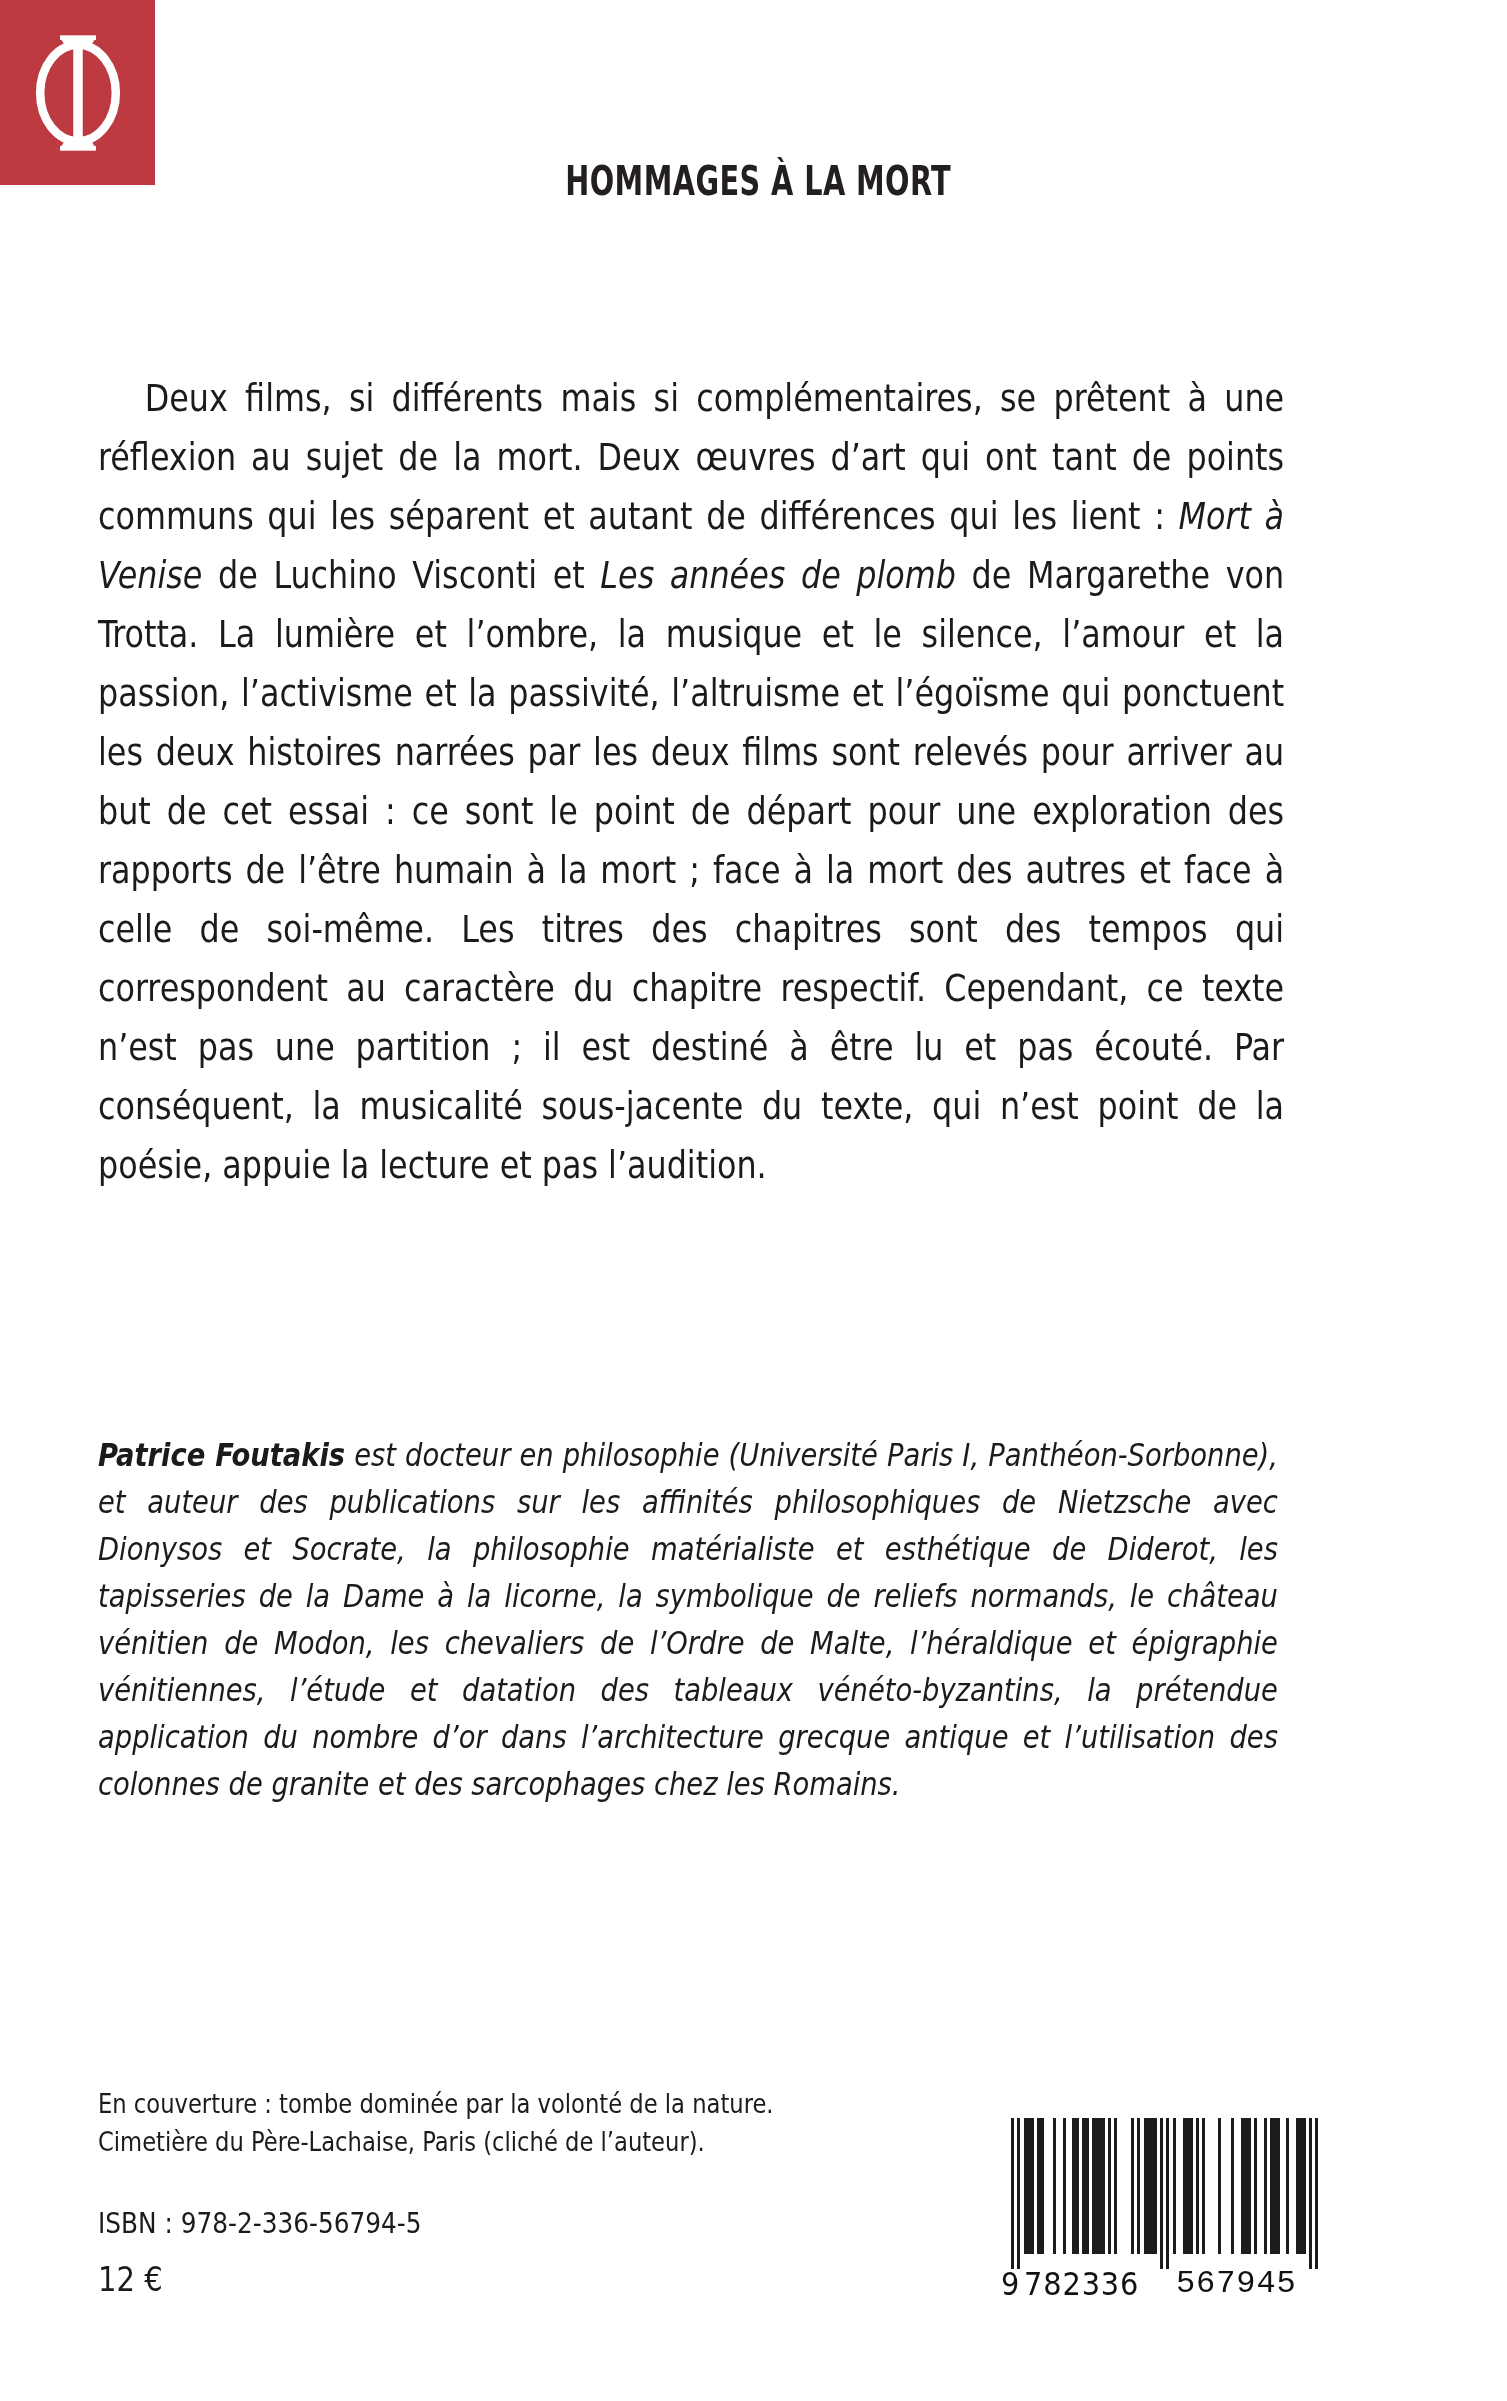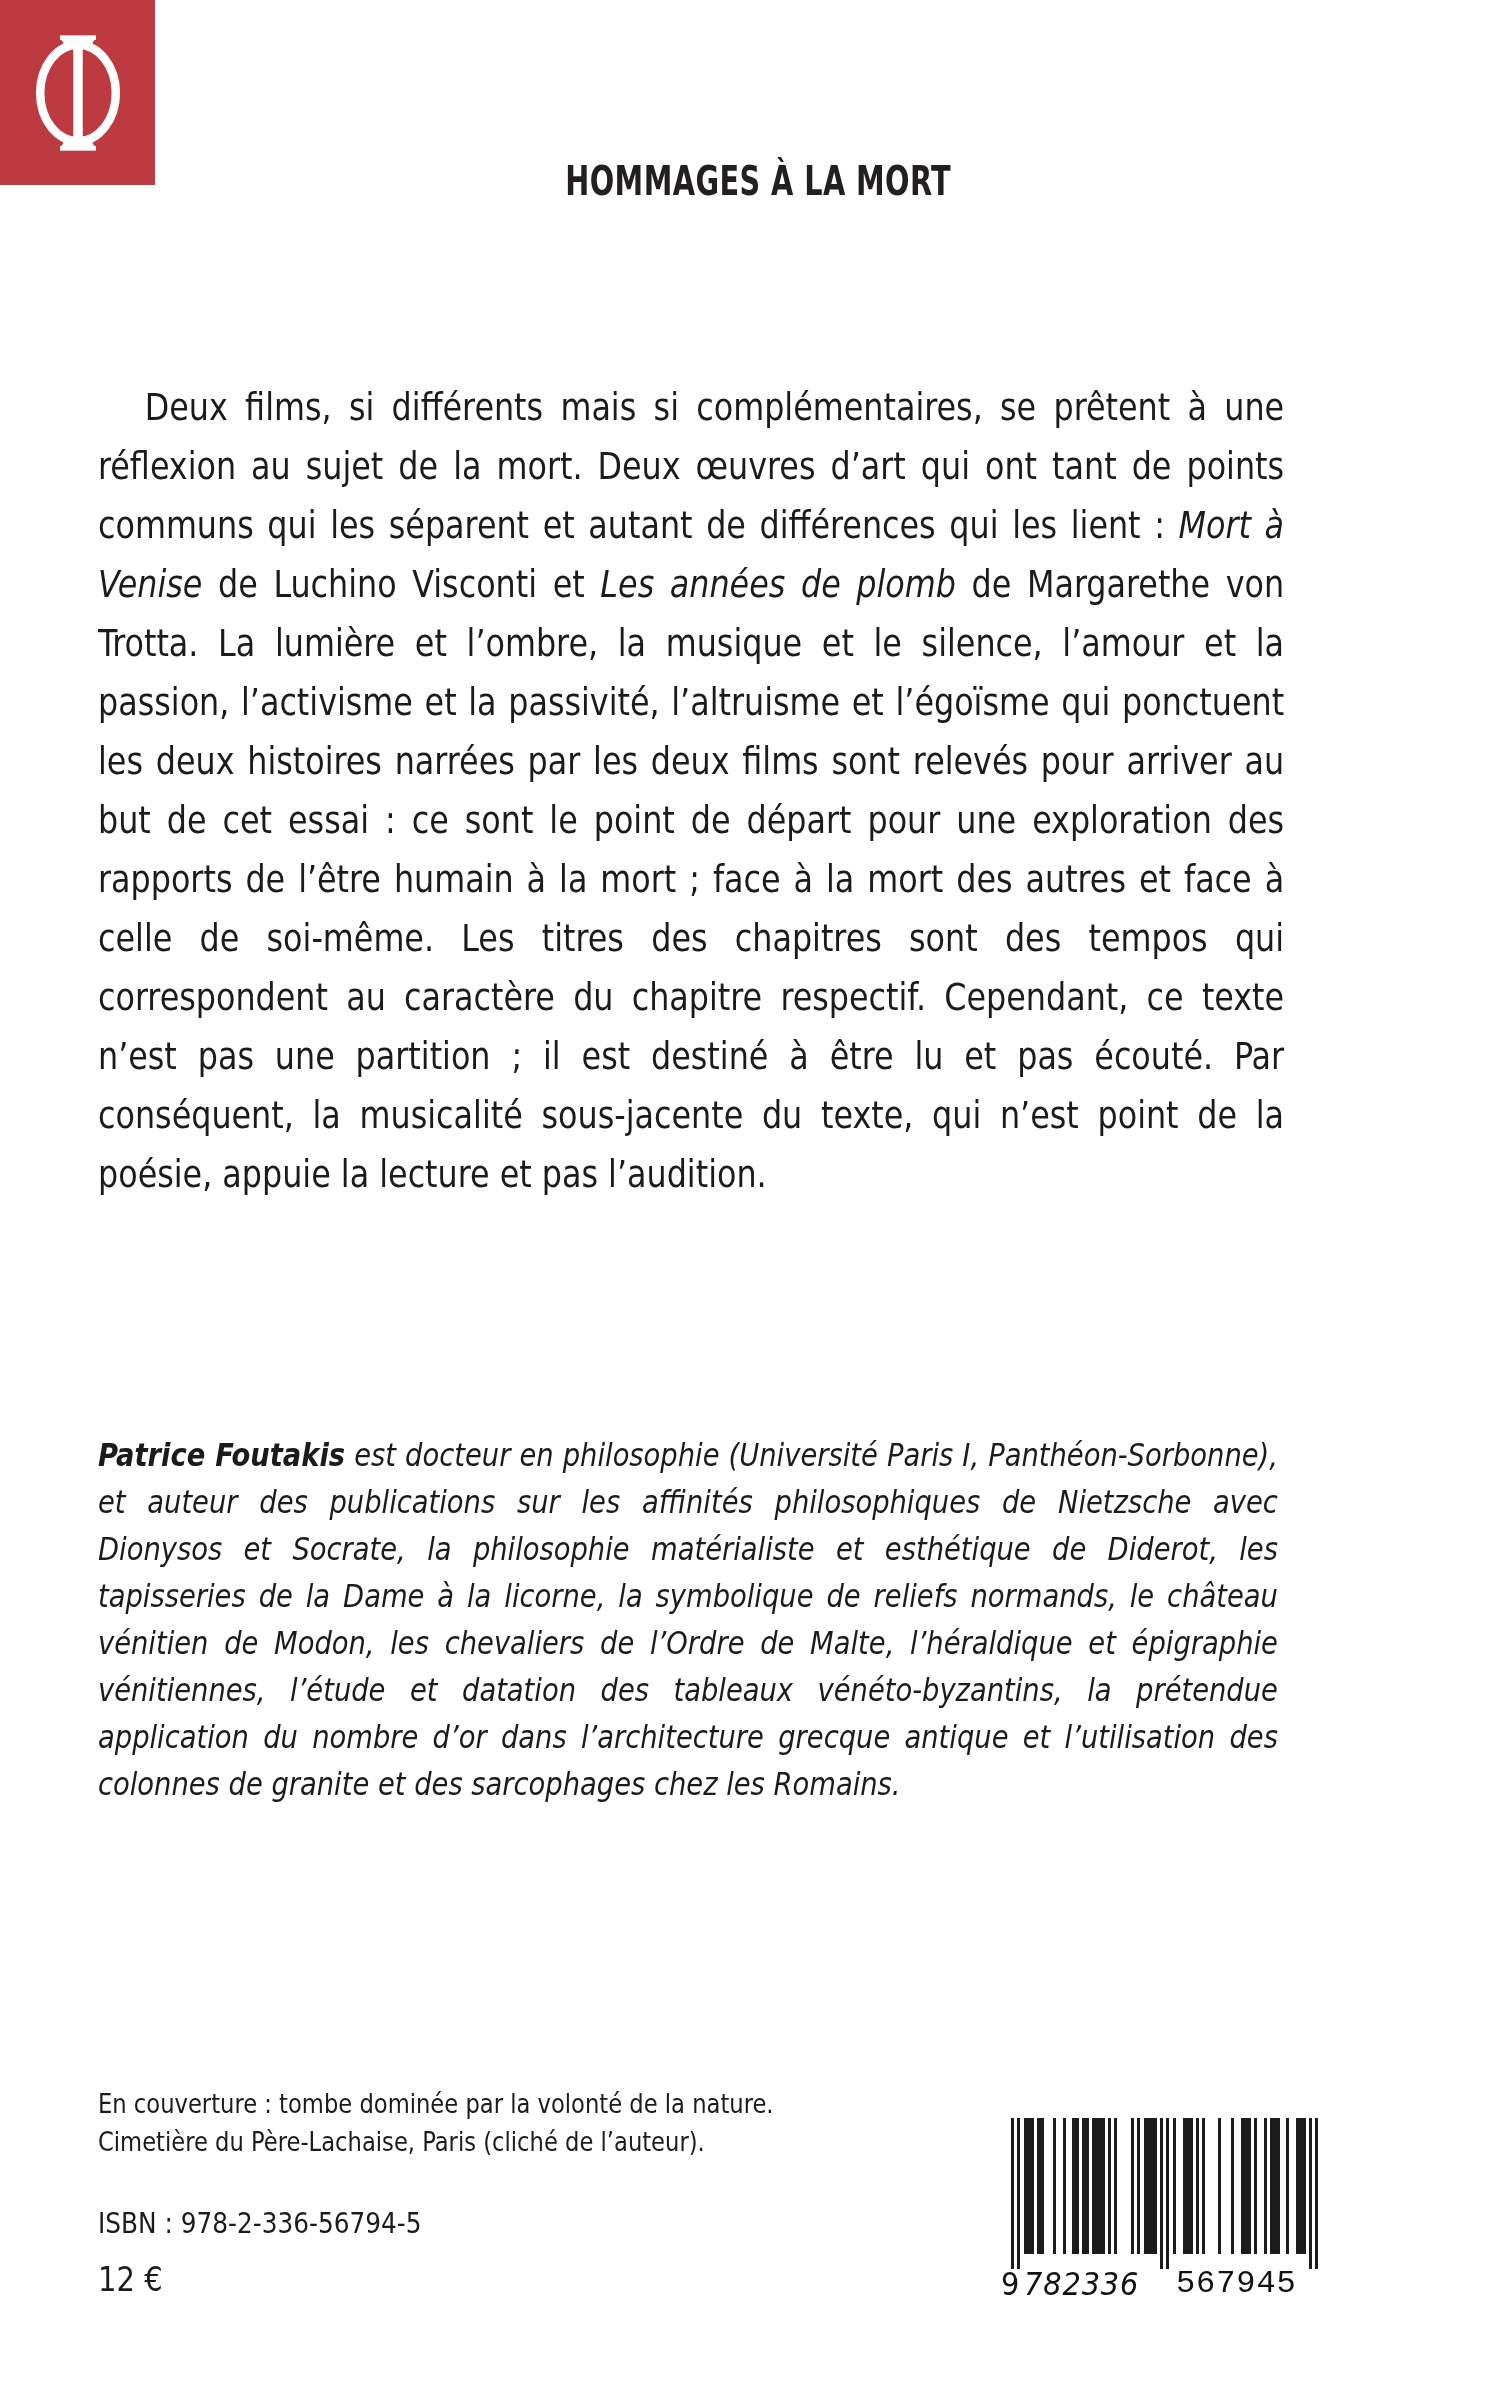--- a/index.html
+++ b/index.html
@@ -50,21 +50,21 @@
     color: #231f20;
     transform: scaleX(0.80);
     transform-origin: center center;
     white-space: nowrap;
   }
 
   
   #body-col {
     position: absolute;
     left: 98px;
-    top: 378px;
+    top: 369px;
     width: 1242px;
   }
   #summary {
     margin: 0;
     font-family: "DejaVu Sans Condensed", "Liberation Sans Narrow", "Liberation Sans", sans-serif;
     font-weight: 300;
     font-size: 37px;
     line-height: 59px;
     color: #1b1b1b;
     text-align: justify;
@@ -172,21 +172,21 @@
     font-weight: 400;
     font-size: 32px;
     color: #111;
     letter-spacing: 0.9px;
   }
   #barcode-digits span {
     position: absolute;
     top: -3.8px;
   }
   #bc-d0 { left: 1.9px; }
-  #bc-d1 { left: 40px; font-style: italic; }
+  #bc-d1 { left: 40px; }
   #bc-d2 { left: 185px; }
 </style>
 </head>
 <body>
 
 <div id="logo-block">
   <svg id="logo-glyph" viewBox="0 0 110 130" xmlns="http://www.w3.org/2000/svg">
 
     <ellipse cx="55" cy="65" rx="40" ry="51" fill="none" stroke="#ffffff" stroke-width="9"></ellipse>
 

